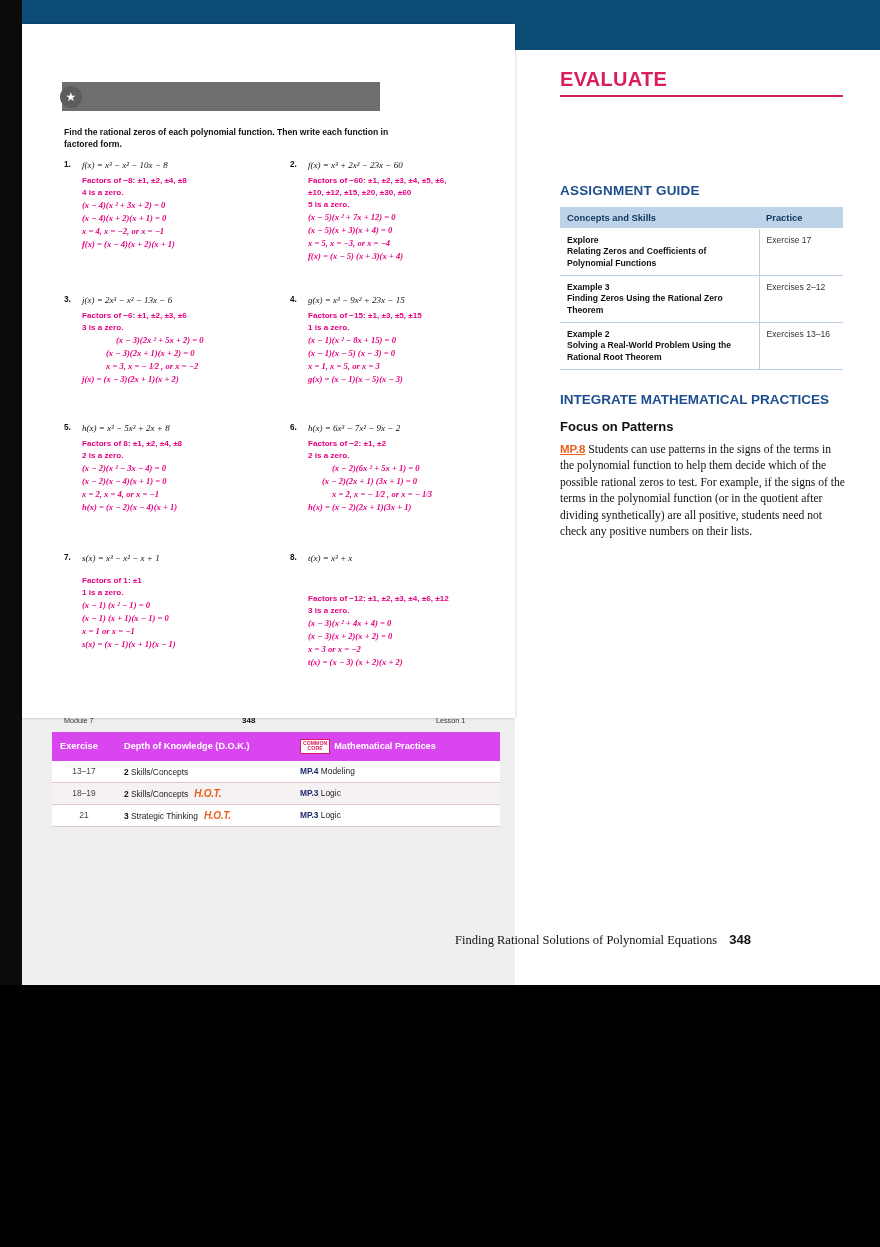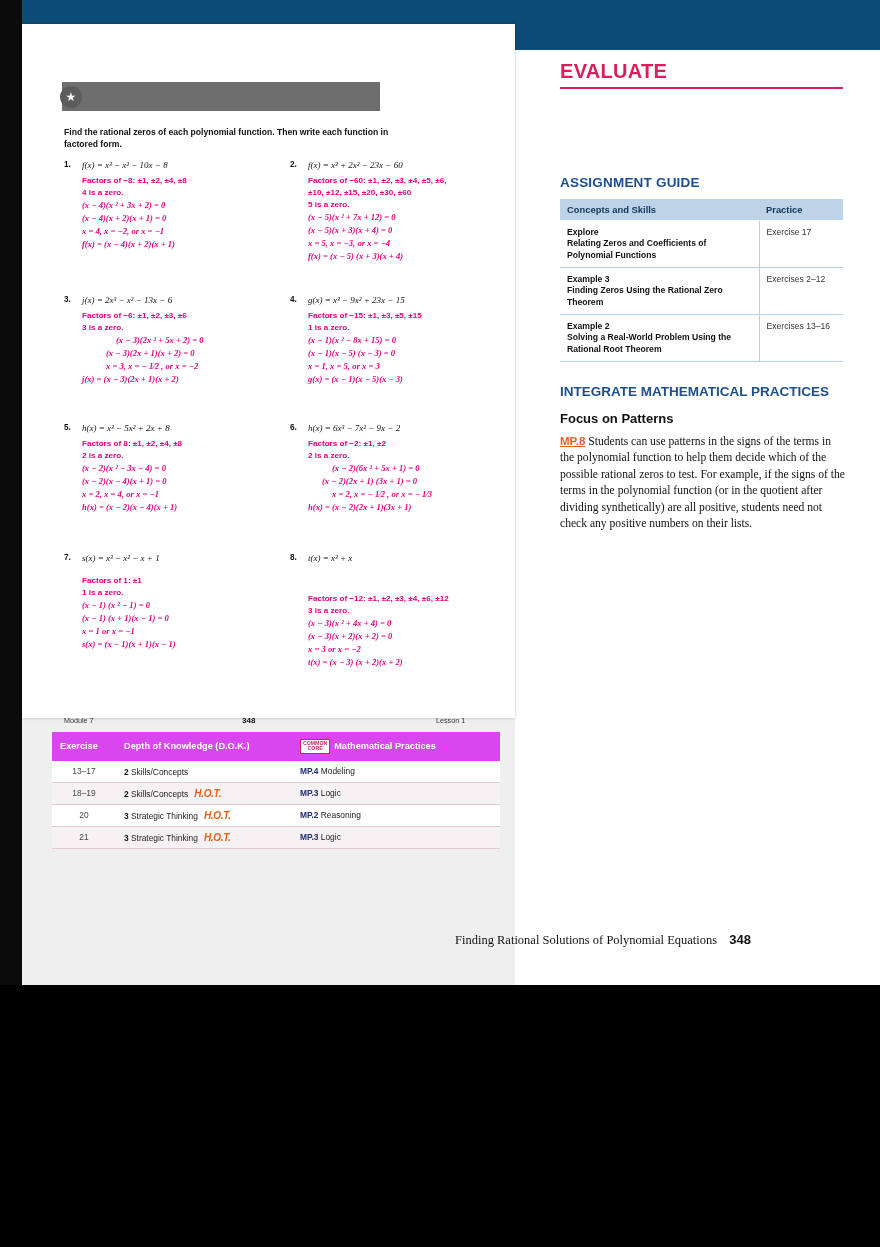--- a/index.html
+++ b/index.html
@@ -117,20 +117,21 @@
     position:absolute; left:455px; top:932px; width:400px; text-align:left;
     font-family:"Liberation Serif", serif; font-size:12.5px; color:#111;
   }
   .runfoot b { font-family:"Liberation Sans", sans-serif; font-size:13px; margin-left:12px;}
 
   
   .teacher { position:absolute; left:560px; top:60px; width:285px; }
   .t-eval {
     color:#d81e5b; font-size:20px; font-weight:bold; letter-spacing:0.3px;
     font-family:"Liberation Sans", sans-serif;
+    margin-top:8px;
   }
   .t-eval-rule { border-bottom:2px solid #d81e5b; margin-top:4px; width:283px; }
 
   .t-h2 {
     margin-top:86px; color:#1d4e8f; font-size:13.5px; font-weight:bold;
     letter-spacing:0.2px;
   }
   .guide { width:283px; border-collapse:collapse; margin-top:9px; font-size:8.6px; }
   .guide th {
     background:#bcd3e8; color:#12345c; text-align:left; padding:5px 7px;
@@ -299,25 +300,20 @@
     <tbody>
       <tr>
         <td class="c1">13–17</td>
         <td><span class="lvl">2</span> <span>Skills/Concepts</span><span class="hot"></span></td>
         <td><span class="mp">MP.4</span> <span>Modeling</span></td>
       </tr>
       <tr>
         <td class="c1">18–19</td>
         <td><span class="lvl">2</span> <span>Skills/Concepts</span><span class="hot">H.O.T.</span></td>
         <td><span class="mp">MP.3</span> <span>Logic</span></td>
-      </tr>
-      <tr>
-        <td class="c1">20</td>
-        <td><span class="lvl">3</span> <span>Strategic Thinking</span><span class="hot">H.O.T.</span></td>
-        <td><span class="mp">MP.2</span> <span>Reasoning</span></td>
       </tr>
       <tr>
         <td class="c1">21</td>
         <td><span class="lvl">3</span> <span>Strategic Thinking</span><span class="hot">H.O.T.</span></td>
         <td><span class="mp">MP.3</span> <span>Logic</span></td>
       </tr>
     </tbody>
   </table>
 
   <div class="runfoot">

